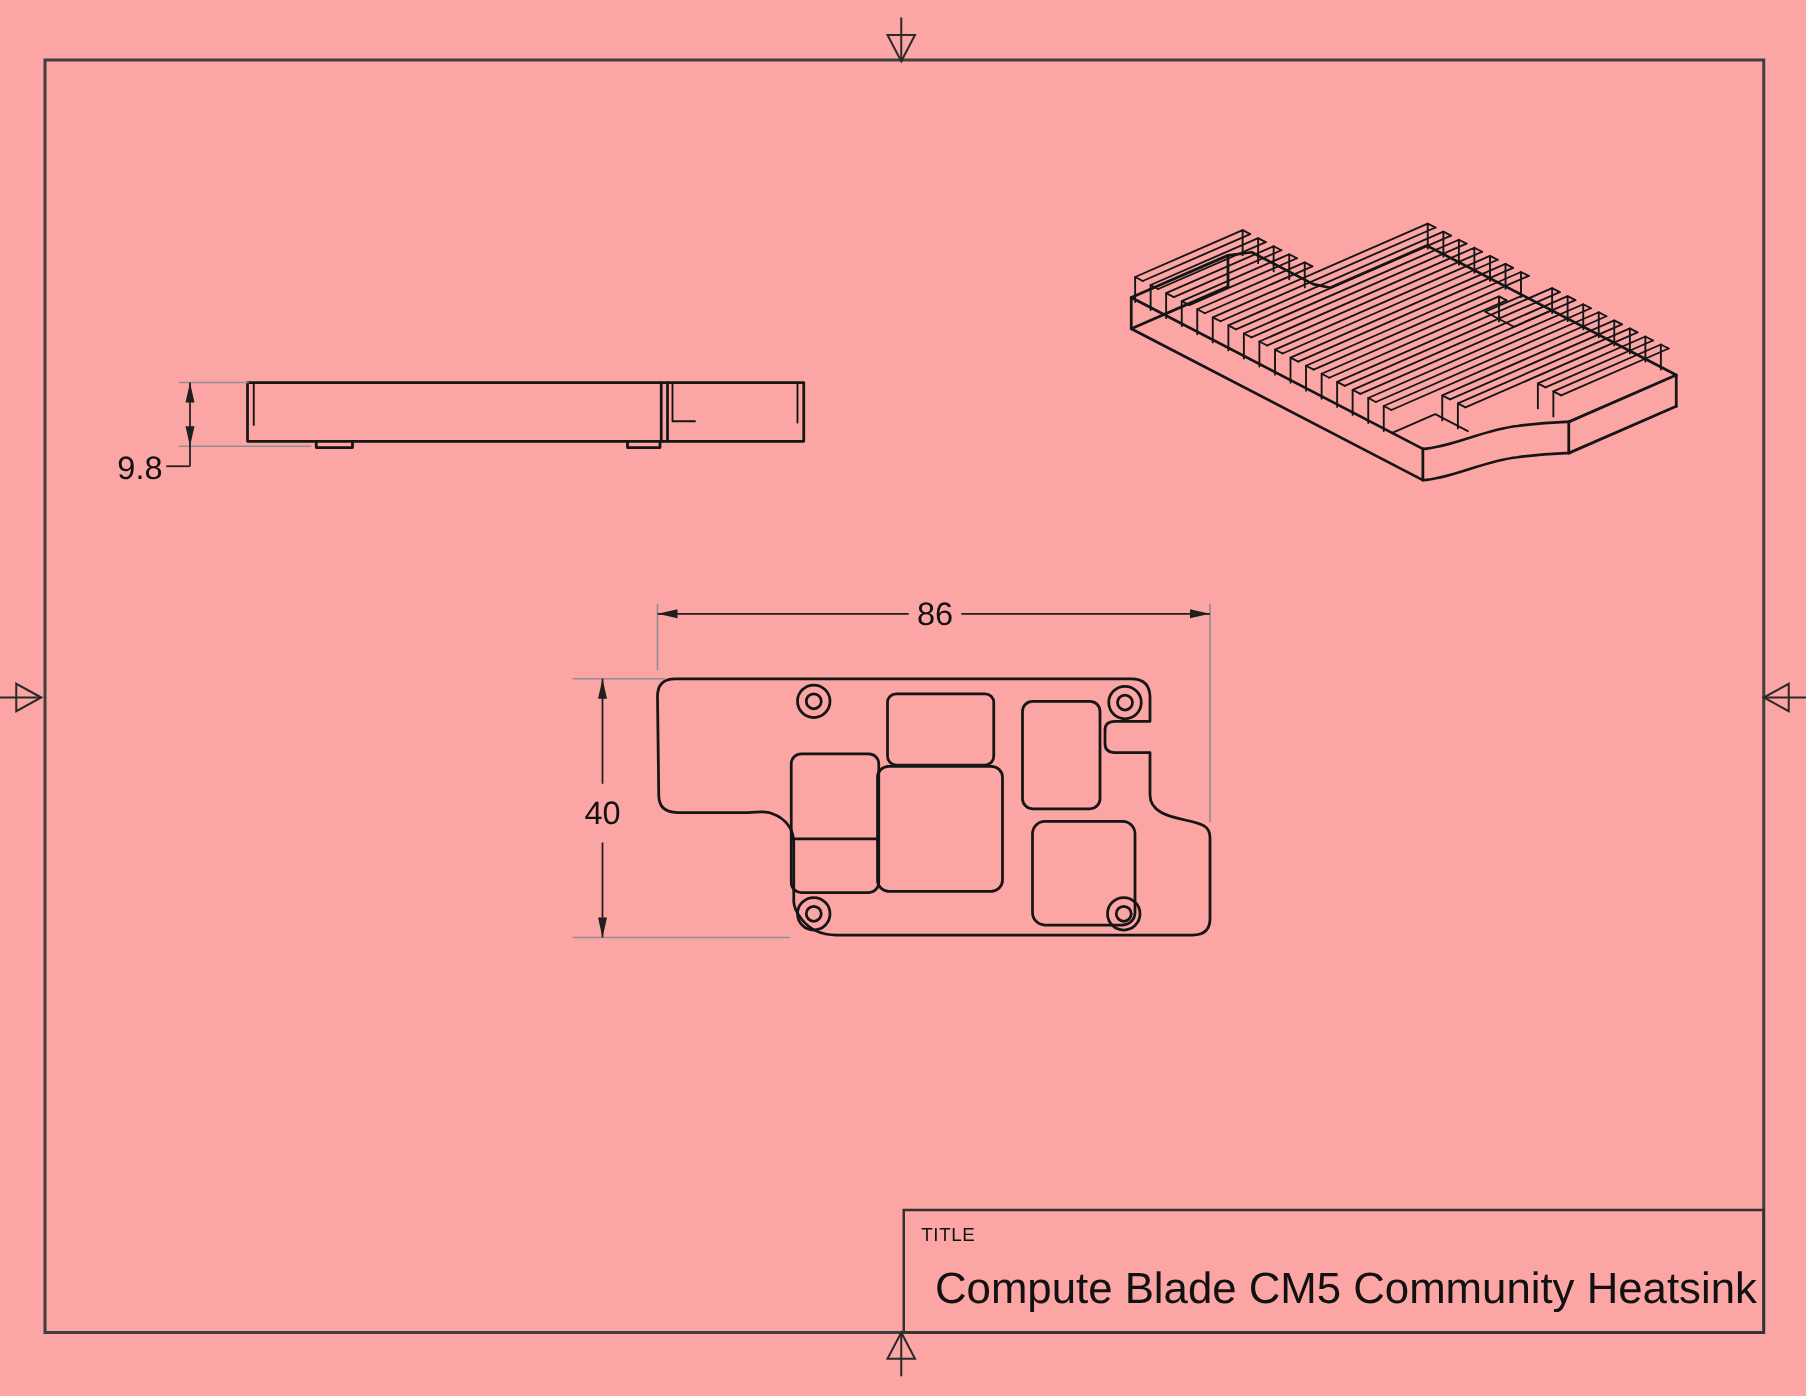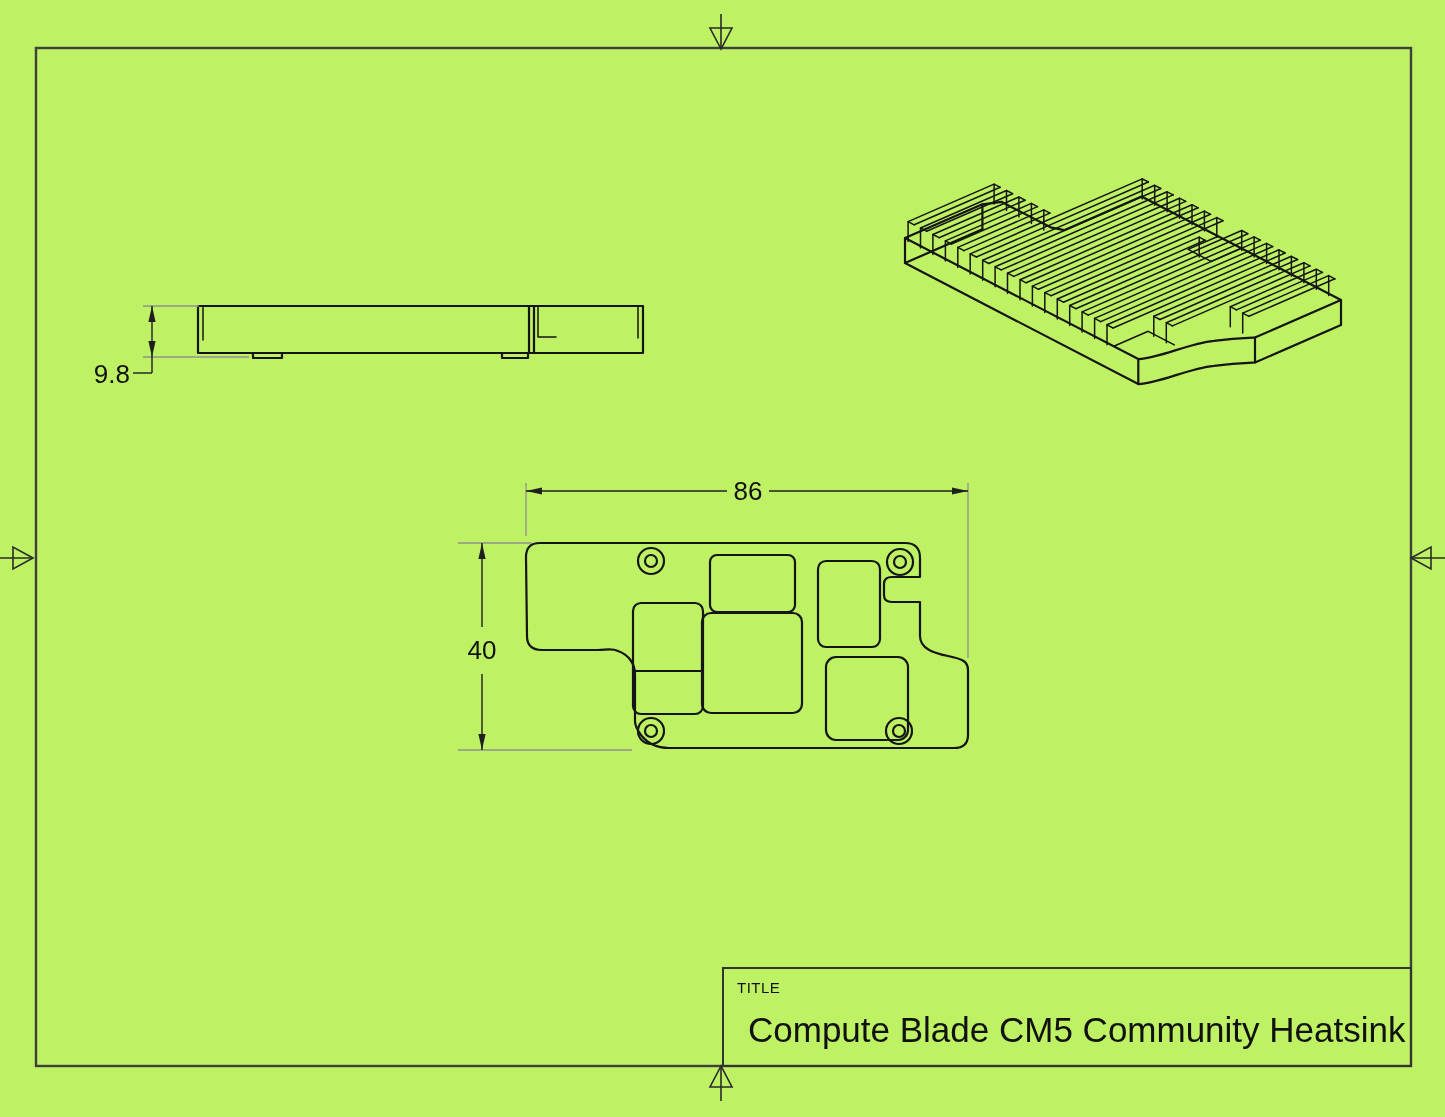--- a/index.html
+++ b/index.html
@@ -1,16 +1,16 @@
 <!DOCTYPE html>
 <html><head>
 <meta charset="utf-8">
 <style>
   html,body{margin:0;padding:0;background:#fff;}
-  .sheet{position:relative;width:1445px;height:1117px;background:#bef264;overflow:hidden;
+  .sheet{position:relative;width:1445px;height:1117px;background:#fca5a5;overflow:hidden;
          font-family:"Liberation Sans",sans-serif;}
   svg{position:absolute;left:0;top:0;}
   .obj{fill:none;stroke:#151515;stroke-width:2.2;stroke-linejoin:round;stroke-linecap:round;}
   .fin{fill:none;stroke:#151515;stroke-width:1.5;stroke-linejoin:round;stroke-linecap:round;}
   .ext{fill:none;stroke:#909090;stroke-width:1.3;}
   .dim{fill:none;stroke:#1f1f1f;stroke-width:1.4;}
   .arrow{fill:#1f1f1f;stroke:none;}
   .mark{fill:none;stroke:#2a2a2a;stroke-width:1.6;}
   .border{fill:none;stroke:#3f3f3f;stroke-width:2.4;}
   .tbox{fill:none;stroke:#333;stroke-width:2;}

